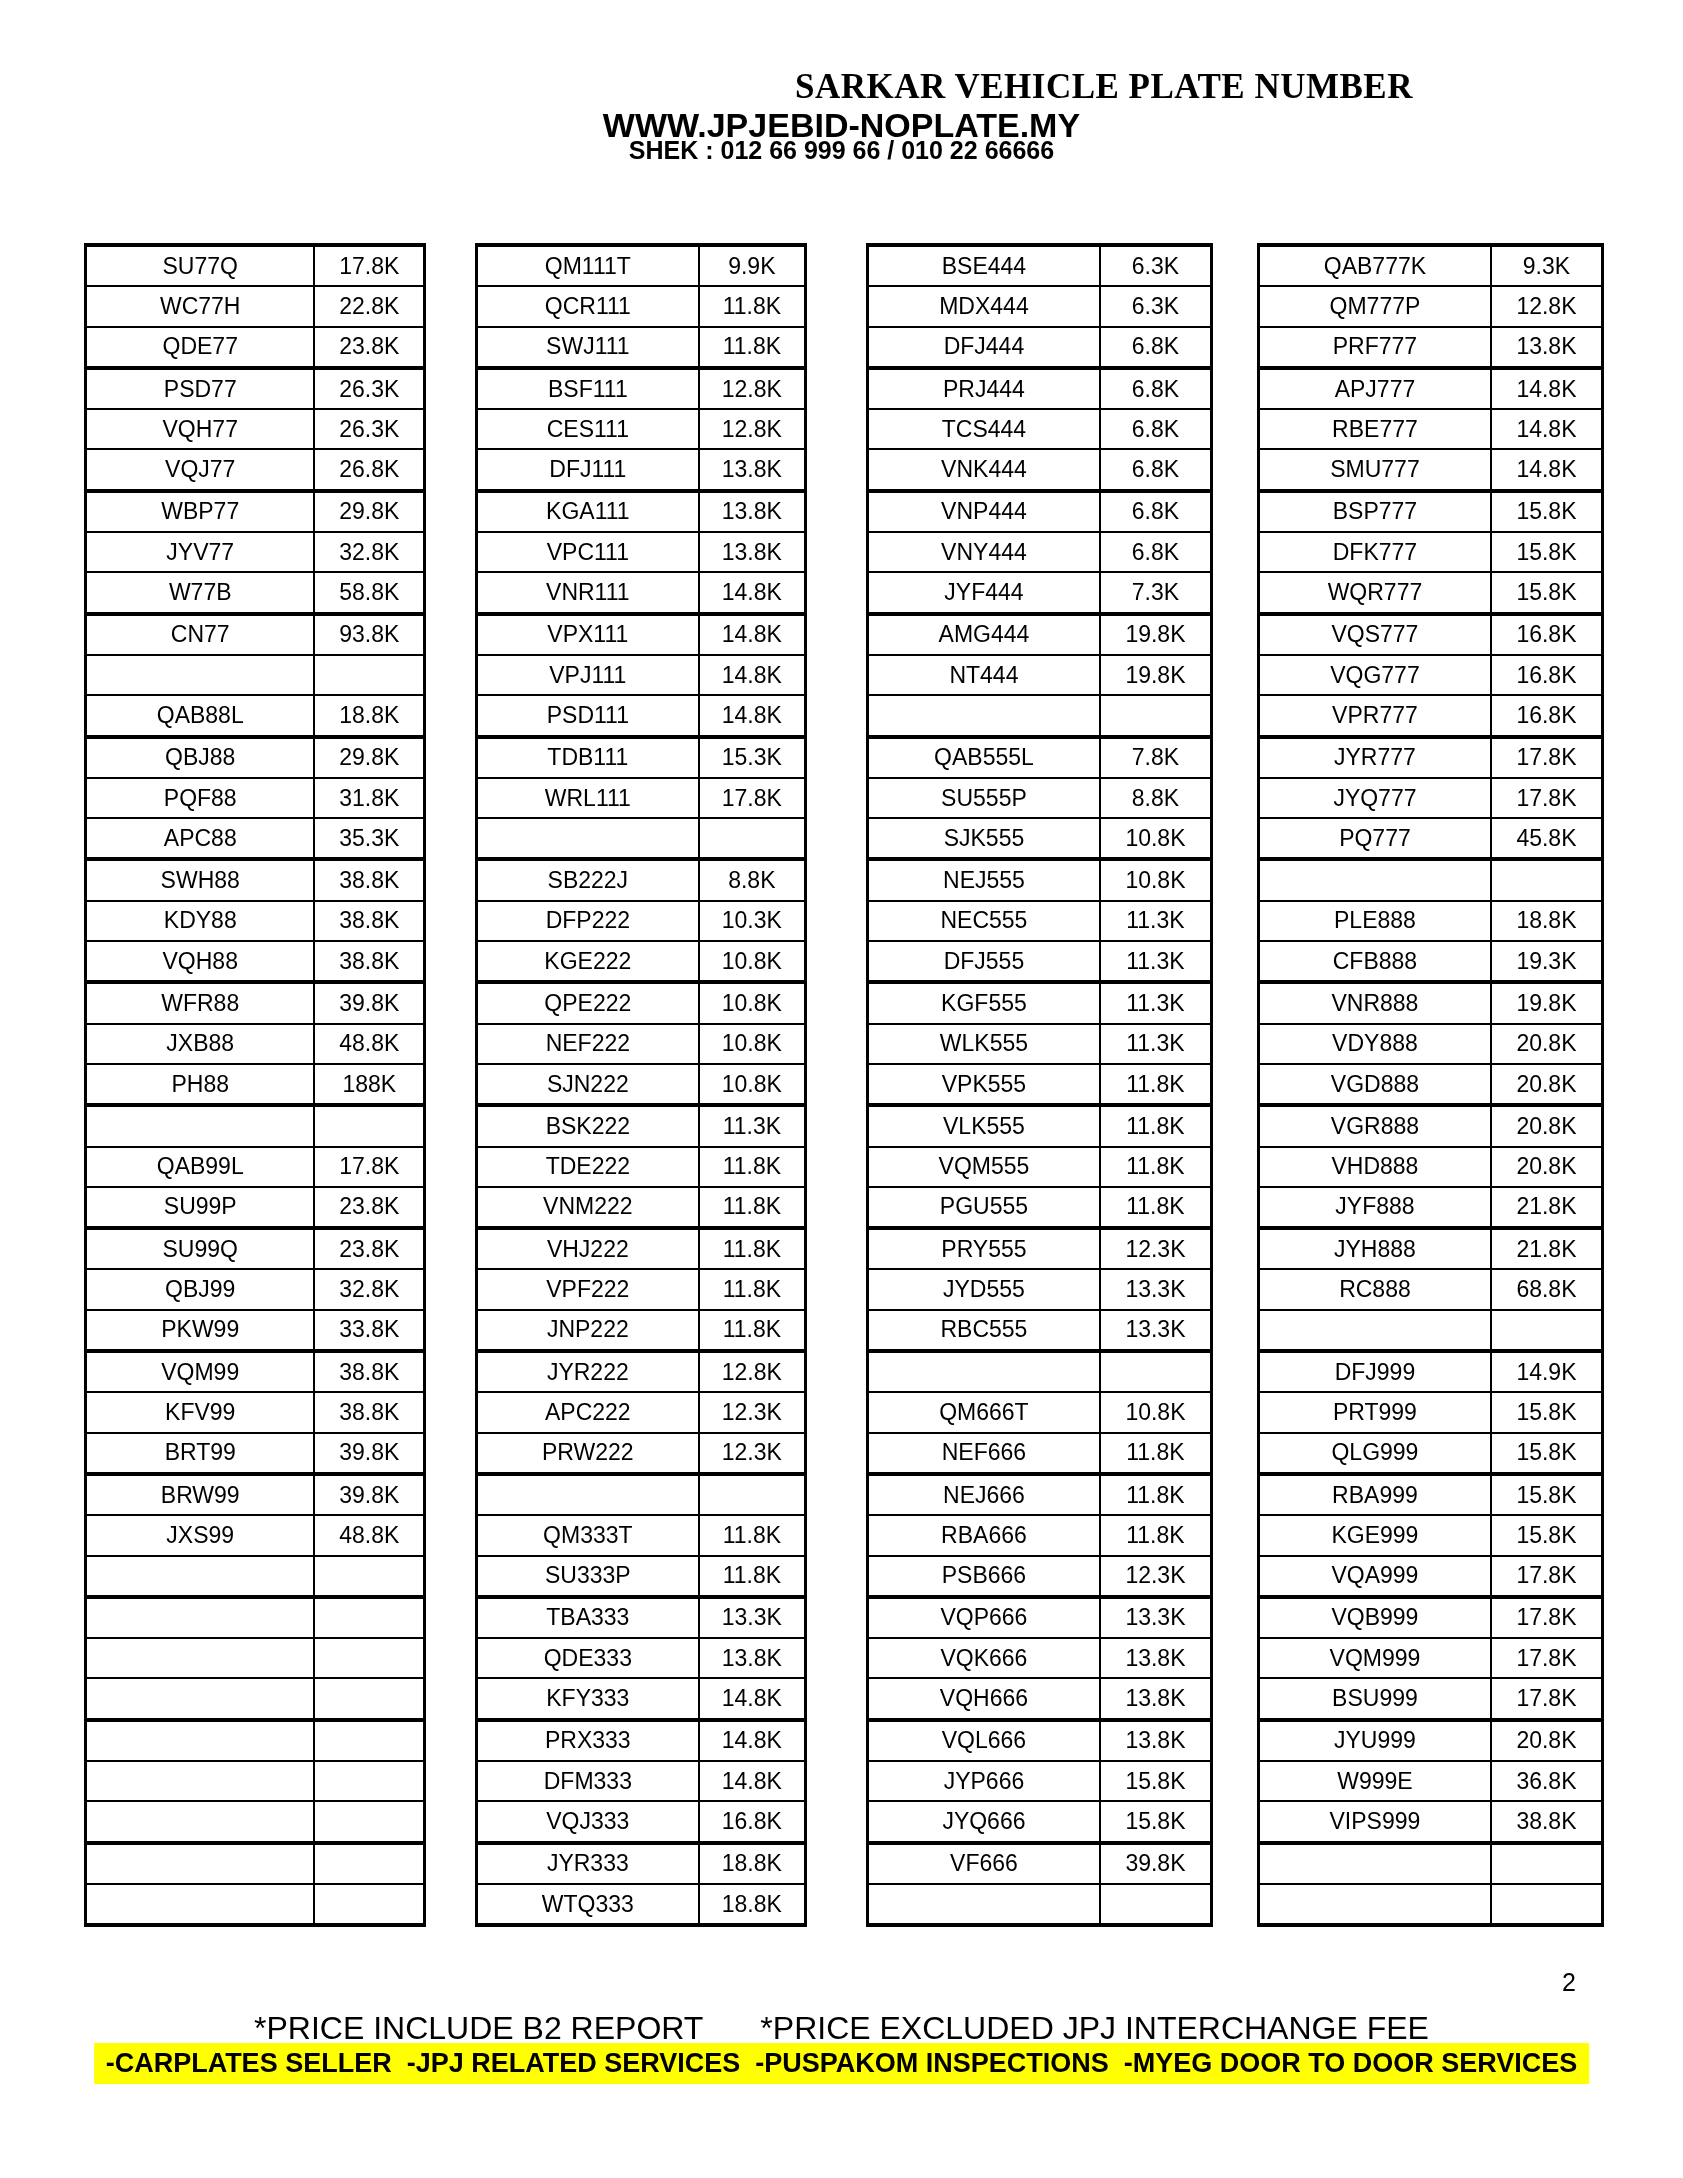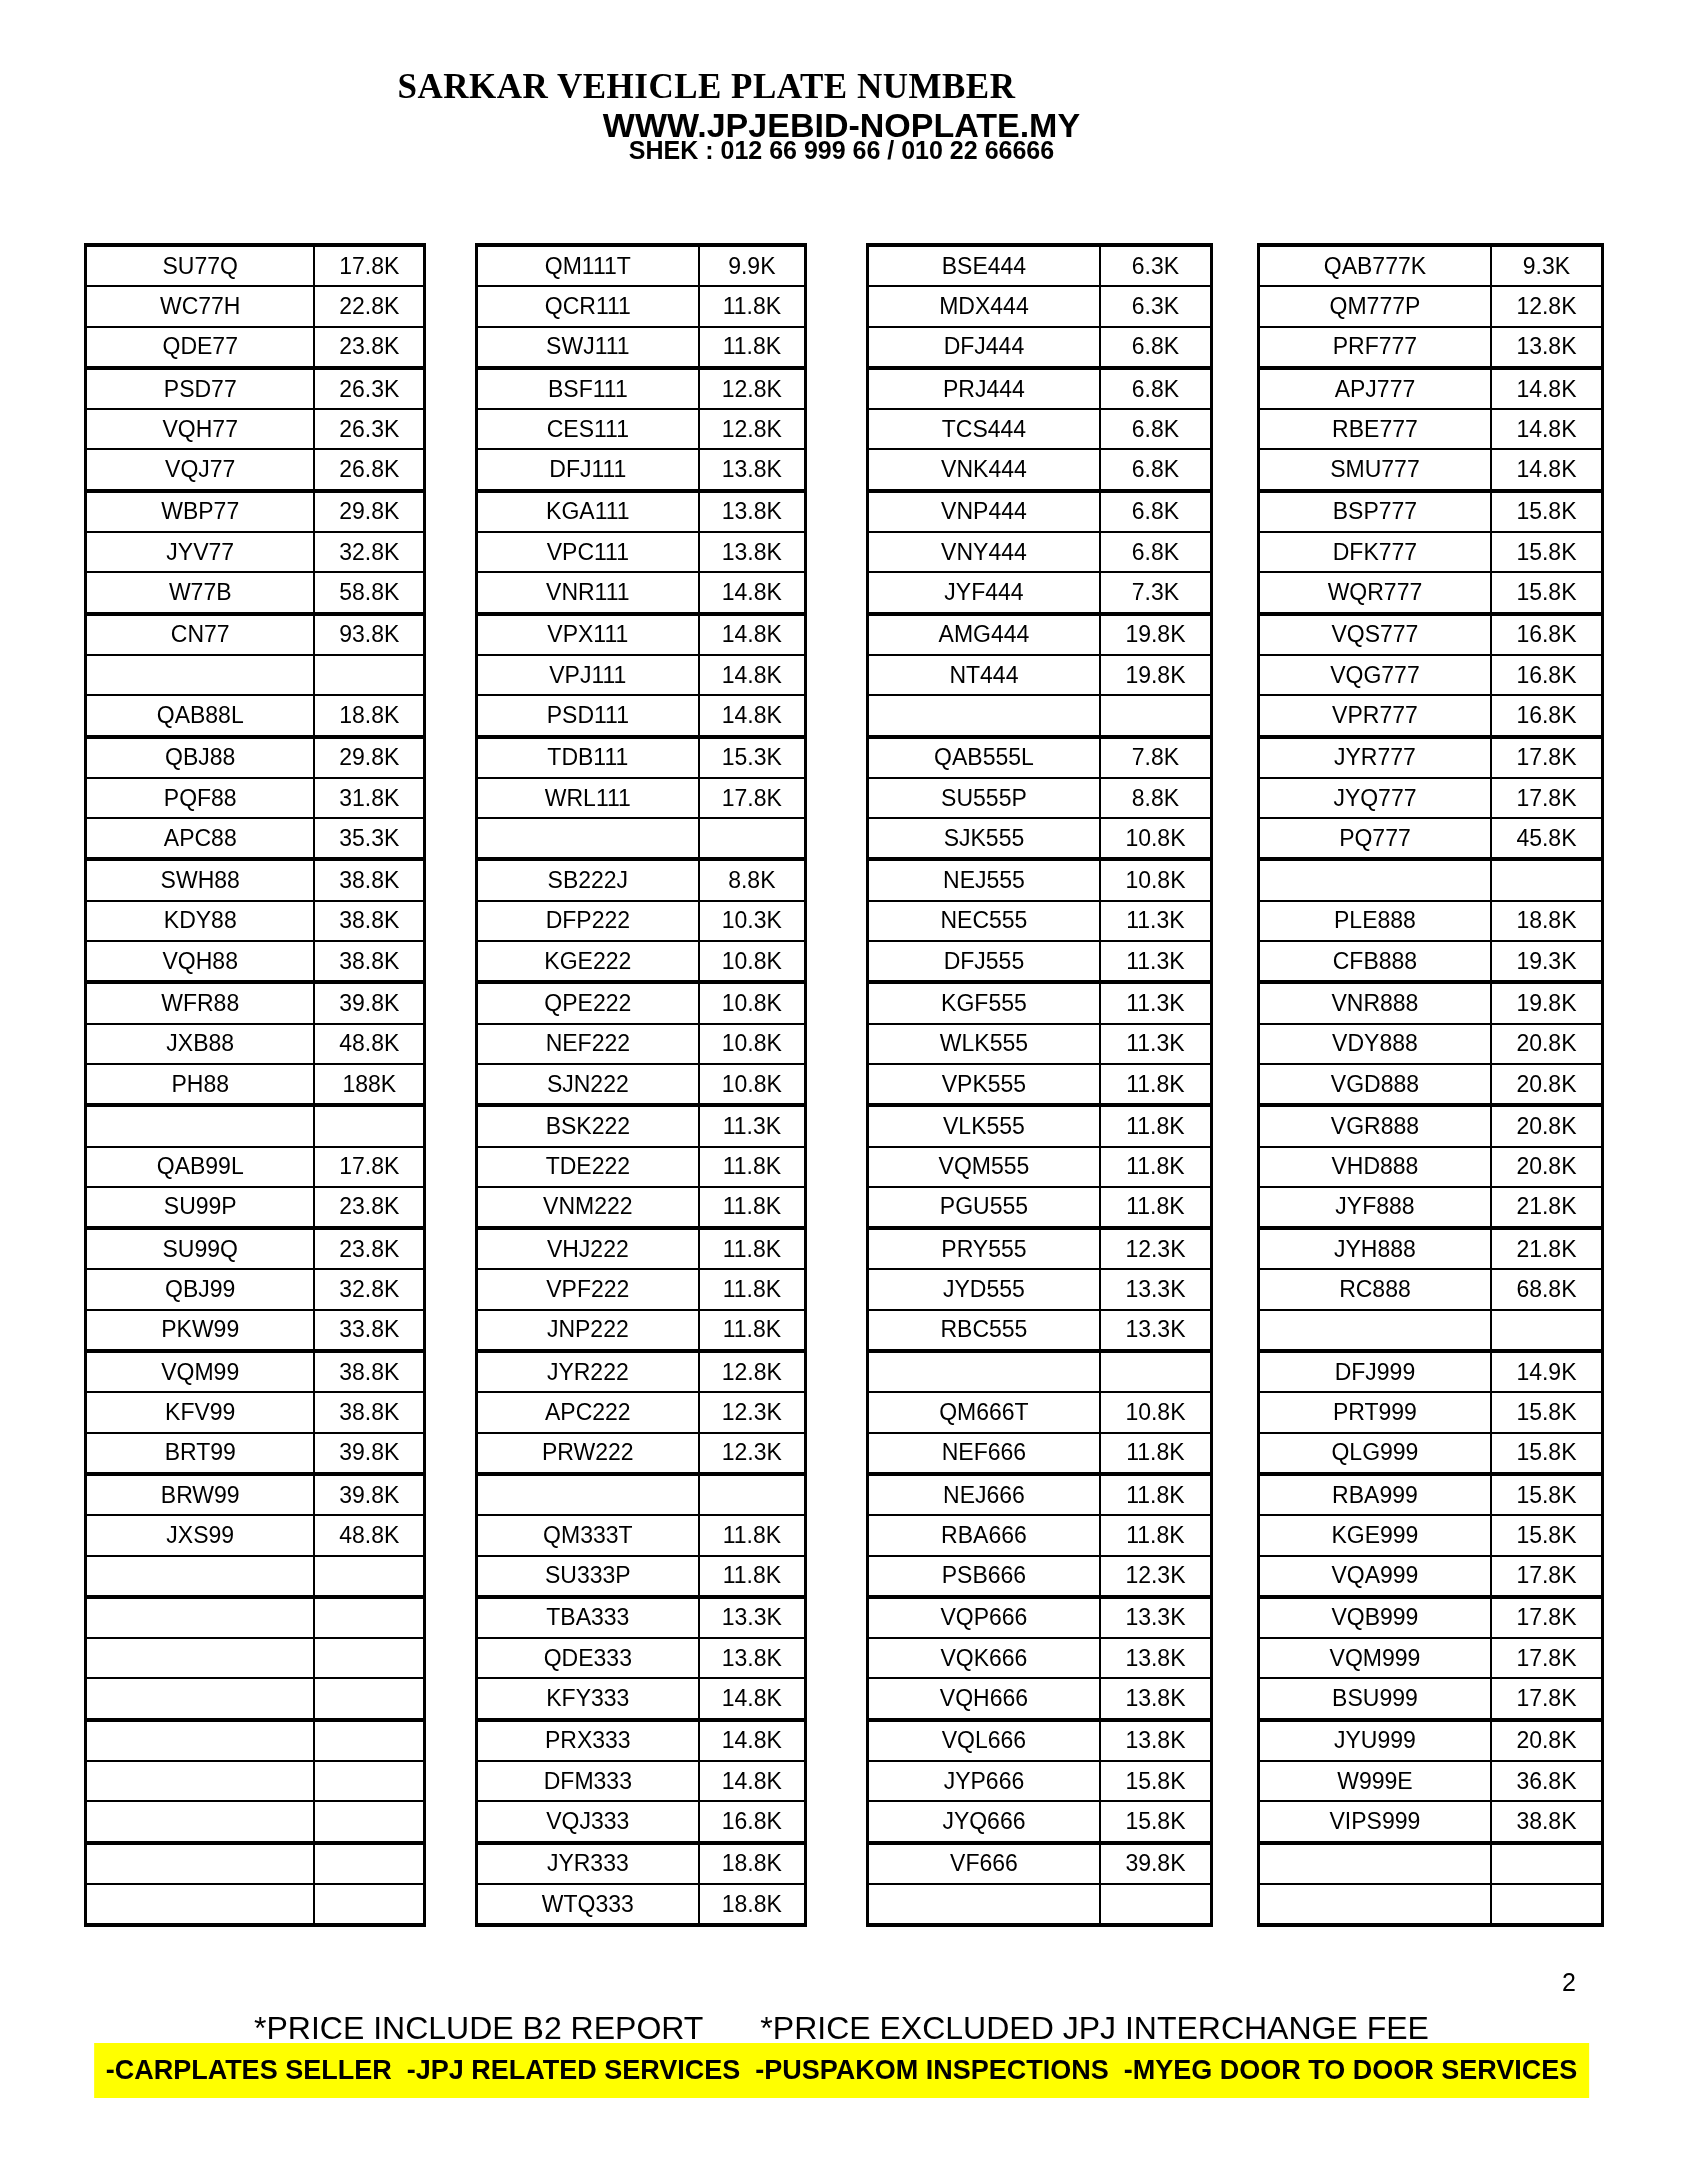--- a/index.html
+++ b/index.html
@@ -7,21 +7,21 @@
     position:relative;
     width:1683px;height:2178px;
     background:#ffffff;
     font-family:"Liberation Sans", sans-serif;
     color:#000;
     margin:0 auto;
     overflow:hidden;
   }
   .title{
     position:absolute;top:67px;left:0;width:1413px;
-    text-align:center;
+    text-align:right;
     font-family:"Liberation Serif", serif;
     font-weight:bold;font-size:35px;letter-spacing:0.5px;
   }
   .website{
     position:absolute;top:106px;left:0;width:1683px;
     text-align:center;font-weight:bold;font-size:34px;
   }
   .contact{
     position:absolute;top:136px;left:0;width:1683px;
     text-align:center;font-weight:bold;font-size:25px;
@@ -58,21 +58,21 @@
     position:absolute;top:2010px;left:0;width:1683px;
     display:flex;justify-content:center;gap:57px;
     font-size:32px;
   }
   .note{white-space:pre;}
   .banner{
     position:absolute;top:2043px;left:50%;
     transform:translateX(-50%);
     background:#ffff00;
     font-weight:bold;font-size:27px;
-    padding:12px 12px;
+    padding:5px 12px;
     white-space:pre;
   }
 </style>
 </head>
 <body>
 
 <div class="page">
   <div class="title">SARKAR VEHICLE PLATE NUMBER</div>
   <div class="website">WWW.JPJEBID-NOPLATE.MY</div>
   <div class="contact">SHEK : 012 66 999 66 / 010 22 66666</div>

